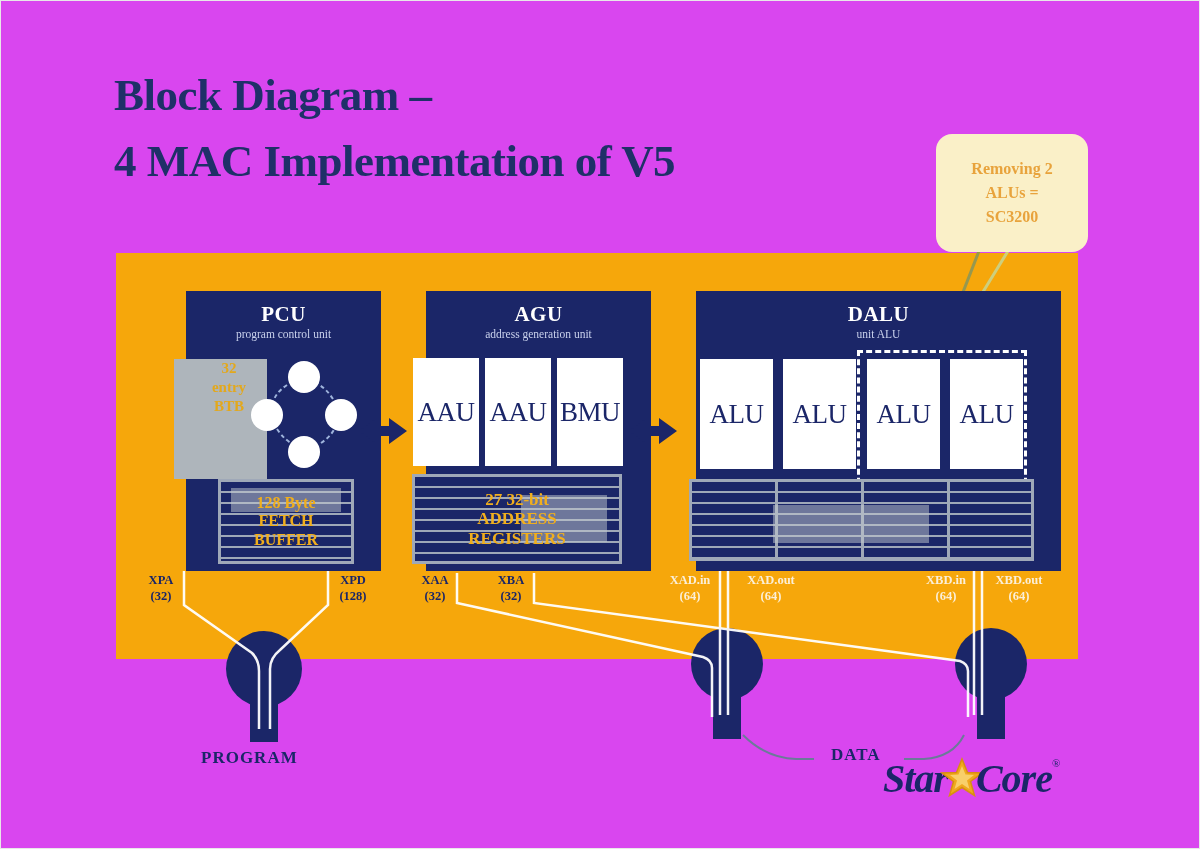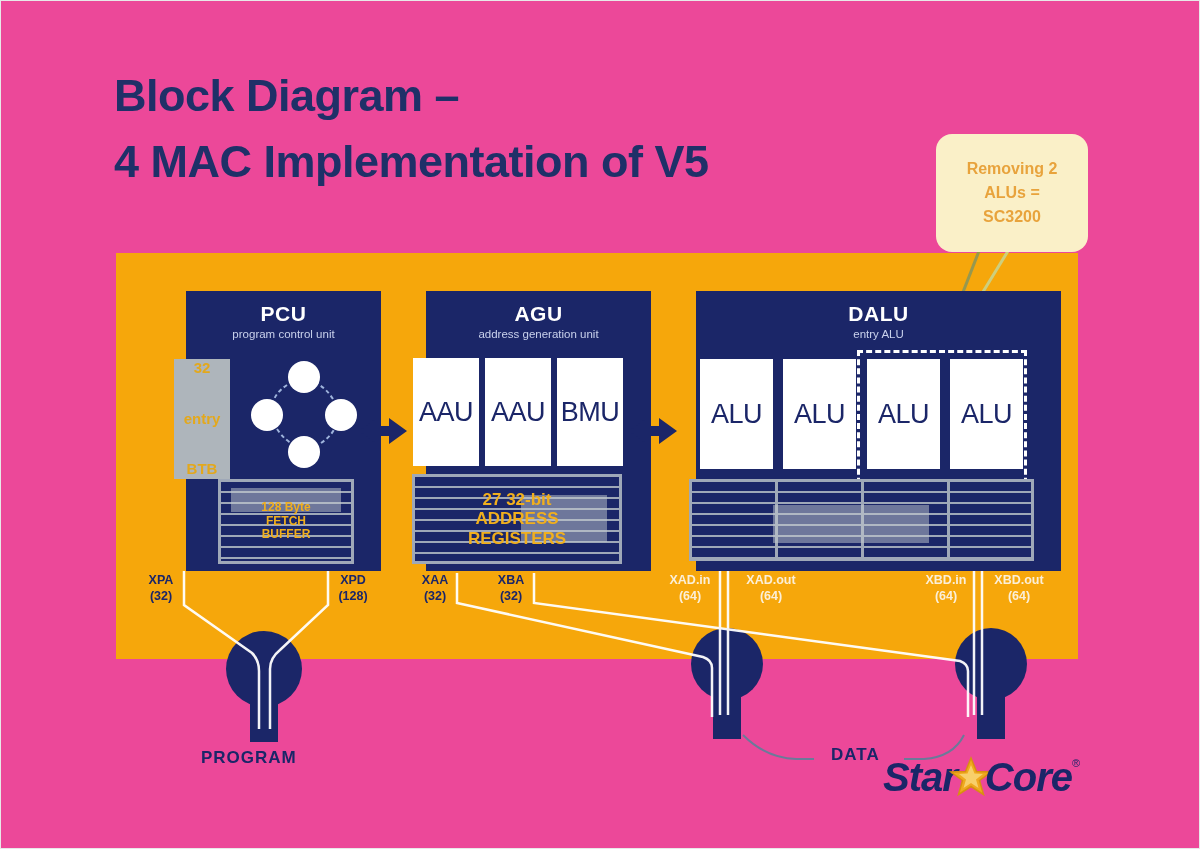--- a/index.html
+++ b/index.html
@@ -1,46 +1,46 @@
 <!DOCTYPE html>
 <html><head>
 <meta charset="utf-8">
 <style>
   html,body{margin:0;padding:0;background:#fff;}
-  #slide{position:relative;width:1200px;height:849px;background:#ec4899;overflow:hidden;
-         font-family:Liberation Sans, sans-serif;border:1px solid #e8e8e8;box-sizing:border-box;}
+  #slide{position:relative;width:1200px;height:849px;background:#d946ef;overflow:hidden;
+         font-family:Liberation Serif, serif;border:1px solid #e8e8e8;box-sizing:border-box;}
   .abs{position:absolute;}
   
   #title{left:113px;top:62px;font-size:45px;font-weight:600;color:#1F3068;line-height:1.46;letter-spacing:-0.5px;}
   
   #callout{left:935px;top:133px;width:152px;height:118px;background:#FAF0C8;border-radius:16px;
            color:#E8A33C;font-weight:bold;font-size:16px;text-align:center;line-height:1.5;
            display:flex;flex-direction:column;justify-content:center;z-index:7;}
   
   #panel{left:115px;top:252px;width:962px;height:406px;background:#F6A70B;z-index:1;}
   
   .block{position:absolute;background:#1B2668;z-index:2;margin-left:20px;}
   #pcu{left:165px;top:290px;width:195px;height:280px;}
   #agu{left:405px;top:290px;width:225px;height:280px;}
   #dalu{left:675px;top:290px;width:365px;height:280px;}
   .blkname{position:absolute;left:0;right:0;top:11px;text-align:center;color:#fff;font-weight:bold;font-size:21px;letter-spacing:0.5px;}
   .blksub{position:absolute;left:0;right:0;top:37px;text-align:center;color:#C9D1EC;font-size:11.5px;}
   
   .unit{position:absolute;background:#fff;color:#1B2668;display:flex;align-items:center;justify-content:center;
         font-size:27px;letter-spacing:-0.5px;z-index:4;}
   
-  #btb{left:173px;top:358px;width:56px;height:120px;background:#AEB5BB;z-index:4;
+  #btb{left:173px;top:358px;width:76px;height:120px;background:#AEB5BB;z-index:4;
        color:#E3A81C;font-weight:bold;font-size:15px;text-align:center;line-height:1.25;
-       display:flex;flex-direction:column;justify-content:space-between;}
+       display:flex;flex-direction:column;justify-content:flex-start;padding-left:17px;}
   
   .regbox{position:absolute;border:3px solid #9FA8B8;background:
       repeating-linear-gradient(to bottom,rgba(0,0,0,0) 0 9px,#9FA8B8 9px 11px),#1B2668;
       z-index:4;display:flex;flex-direction:column;justify-content:center;text-align:center;
       color:#F1AF1D;font-weight:bold;line-height:1.15;box-sizing:border-box;}
-  #fetchbuf{left:217px;top:478px;width:136px;height:85px;font-size:12px;}
+  #fetchbuf{left:217px;top:478px;width:136px;height:85px;font-size:16px;}
   #aguregs{left:411px;top:473px;width:210px;height:90px;font-size:17px;}
   #daluregs{left:688px;top:478px;width:345px;height:82px;font-size:18px;
       background:
       repeating-linear-gradient(to right,rgba(0,0,0,0) 0 83px,#9FA8B8 83px 86px),
       repeating-linear-gradient(to bottom,rgba(0,0,0,0) 0 9px,#9FA8B8 9px 11px),#1B2668;}
   .graypatch{position:absolute;background:#C2C8CD;opacity:.5;z-index:0;}
   .regtext{position:relative;z-index:2;}
   
   #dashedbox{left:856px;top:349px;width:170px;height:143px;border:3px dashed #fff;z-index:3;box-sizing:border-box;}
   
@@ -121,21 +121,21 @@
   <div class="unit" style="left:556px;top:357px;width:66px;height:108px;">BMU</div>
   <div class="regbox" id="aguregs">
     <div class="graypatch" style="left:52%;top:22%;width:42%;height:55%;"></div>
     <div class="regtext">27 32-bit</div>
     <div class="regtext">ADDRESS</div>
     <div class="regtext">REGISTERS</div>
   </div>
 
   <div class="block" id="dalu">
     <div class="blkname">DALU</div>
-    <div class="blksub">entry ALU</div>
+    <div class="blksub">unit ALU</div>
   </div>
   <div class="abs" id="dashedbox"></div>
   <div class="unit" style="left:699px;top:358px;width:73px;height:110px;">ALU</div>
   <div class="unit" style="left:782px;top:358px;width:73px;height:110px;">ALU</div>
   <div class="unit" style="left:866px;top:358px;width:73px;height:110px;">ALU</div>
   <div class="unit" style="left:949px;top:358px;width:73px;height:110px;">ALU</div>
   <div class="regbox" id="daluregs">
     <div class="graypatch" style="left:24%;top:30%;width:46%;height:50%;"></div>
   </div>
 

